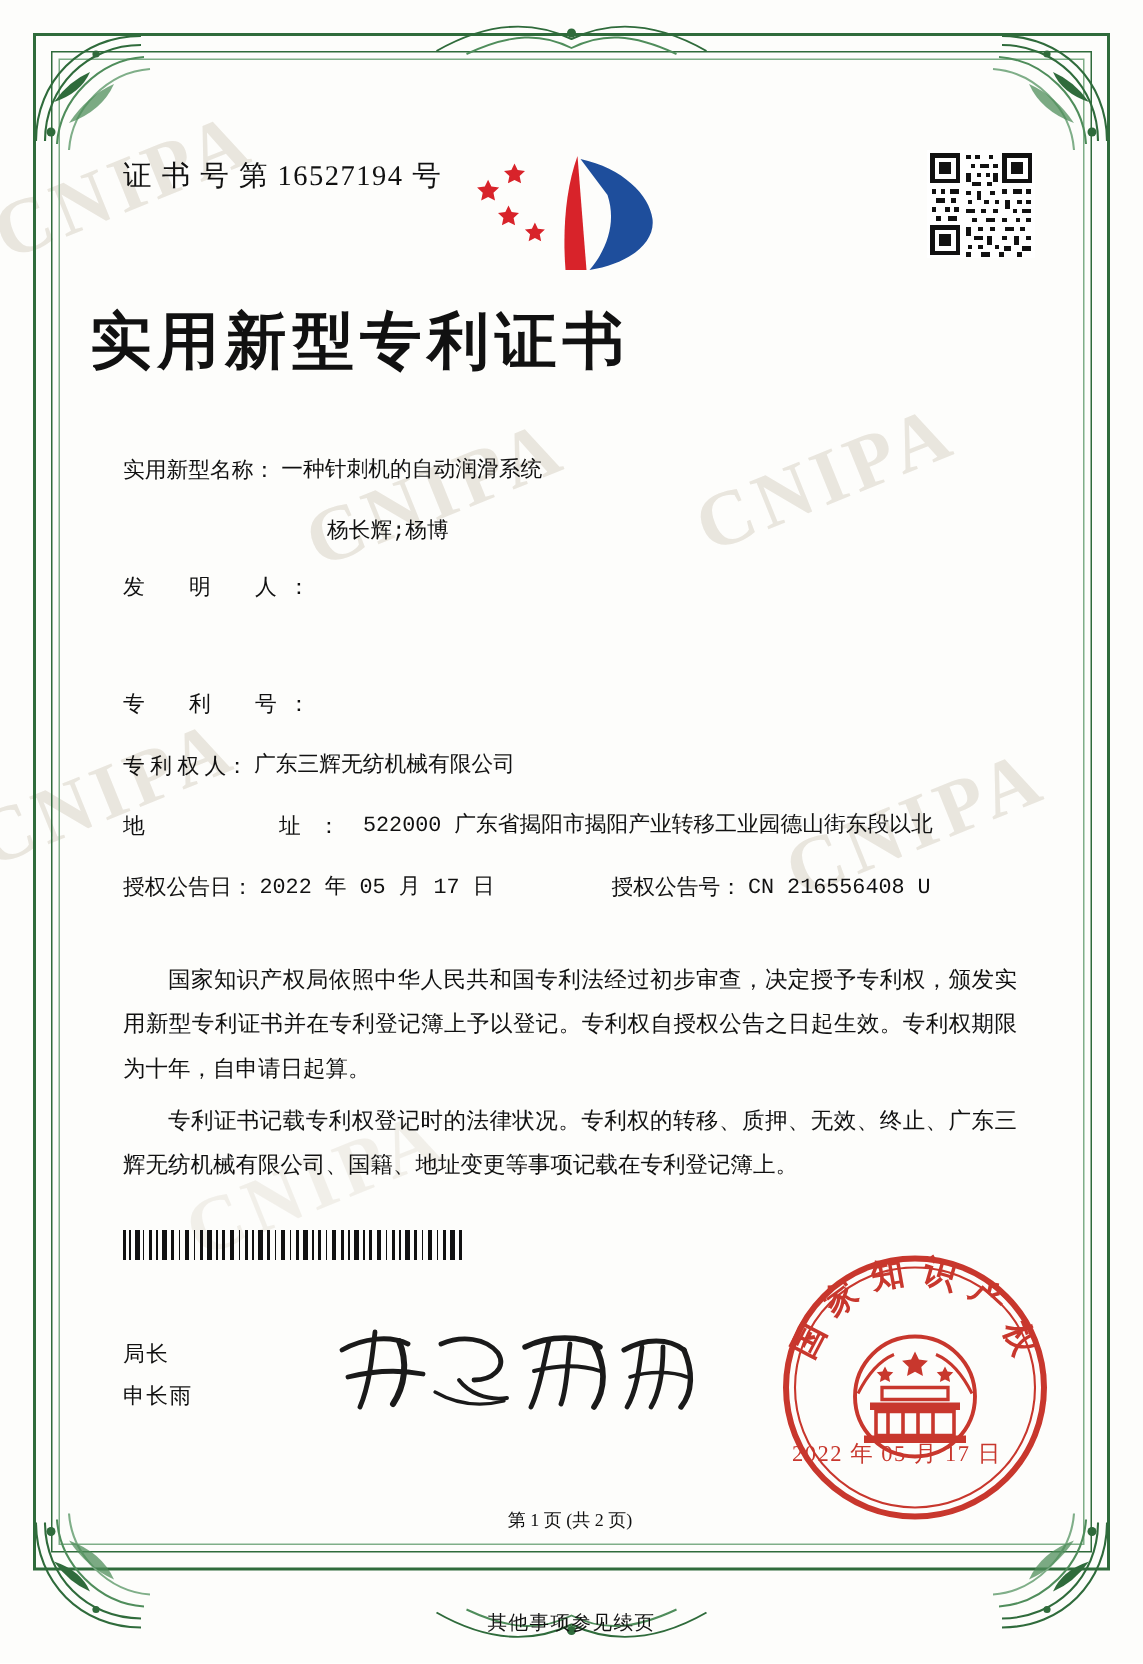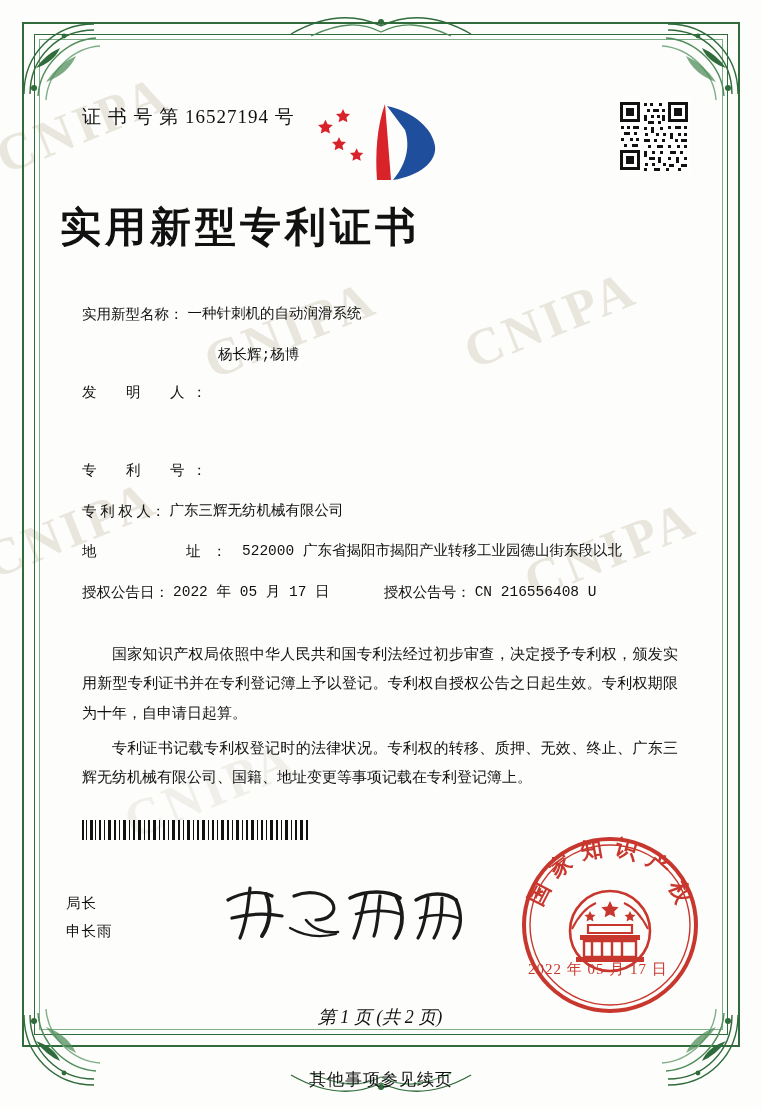--- a/index.html
+++ b/index.html
@@ -139,21 +139,21 @@
   .f-value {
     margin-left: 4px;
     flex: 1 1 auto;
     font-family: Liberation Mono, monospace;
   }
   .lbl-sp1 { letter-spacing: 7.5px; margin-top: 37px; }
   .lbl-sp2 { letter-spacing: 11.5px; }
   .lbl-sp4 { letter-spacing: 0px; }
 
   .row-two { display: flex; margin-bottom: 18px; }
-  .row-two .col-b { margin-left: 54px; justify-content: space-between; }
+  .row-two .col-b { margin-left: 78px; justify-content: space-between; }
 
   .para {
     position: absolute;
     left: 22px;
     width: 596px;
     font-size: 15px;
     line-height: 1.95;
     text-align: justify;
   }
   .para p { margin: 0 0 6px 0; text-indent: 2em; }
@@ -162,21 +162,21 @@
   .barcode {
     position: absolute;
     left: 22px;
     top: 770px;
     width: 228px;
     height: 20px;
   }
 
   .sign-block {
     position: absolute;
-    left: 6px;
+    left: 22px;
     top: 840px;
     font-size: 14.5px;
     line-height: 1.9;
     letter-spacing: 1px;
   }
   .signature {
     position: absolute;
     left: 160px;
     top: 830px;
     width: 250px;
@@ -198,30 +198,29 @@
     color: #c8372d;
     letter-spacing: 1px;
     white-space: nowrap;
   }
 
   .page-num {
     position: absolute;
     left: 0; right: 0;
     top: 955px;
     text-align: center;
-    font-size: 18px;
-    font-style: italic;
+    font-size: 12px;
   }
 
   .footer-note {
     position: absolute;
     left: 0; right: 0;
     bottom: 18px;
     text-align: center;
-    font-size: 17px;
+    font-size: 13px;
     letter-spacing: 1px;
   }
 </style>
 </head>
 <body>
 
 <div class="page">
 
   <div class="wm wm1">CNIPA</div>
   <div class="wm wm2">CNIPA</div>

